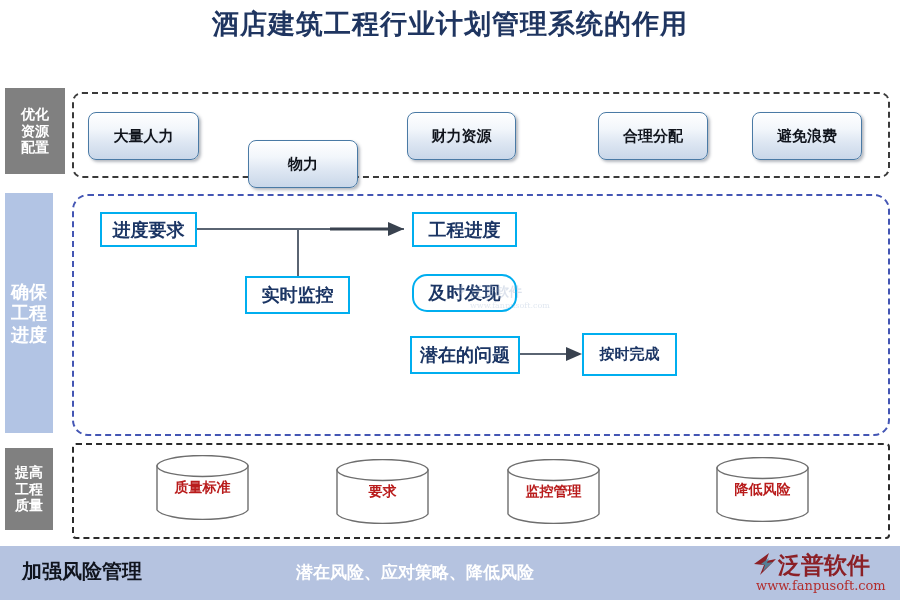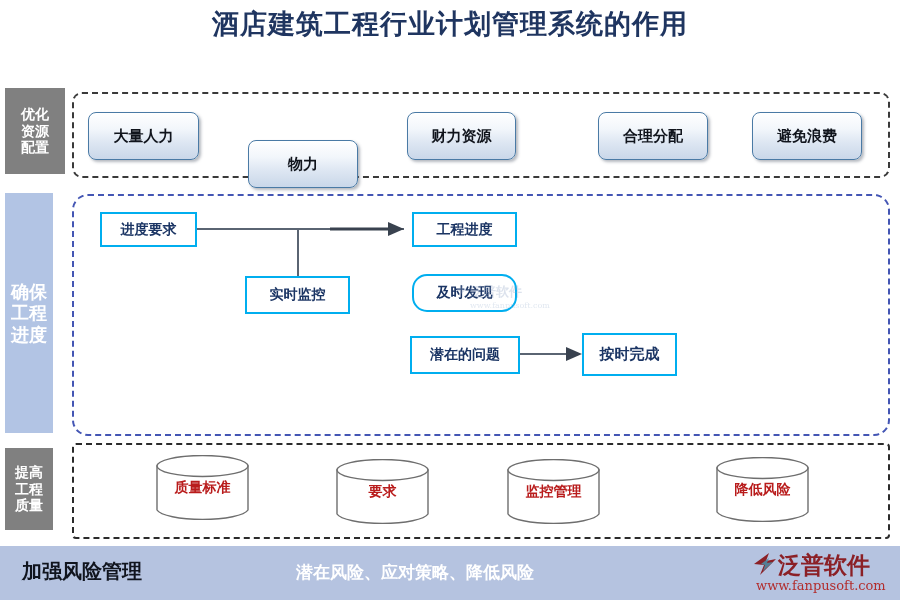--- a/index.html
+++ b/index.html
@@ -68,21 +68,21 @@
   }
 
   
   .cbox{
     position:absolute;
     display:flex;align-items:center;justify-content:center;
     border:2px solid #00aeef;
     background:#ffffff;
     color:#1b3564;
     font-family:"DejaVu Serif","Liberation Serif",serif;
-    font-weight:bold;font-size:14px;
+    font-weight:bold;font-size:18px;
     white-space:nowrap;
     box-sizing:border-box;
   }
 
   
   #connectors{position:absolute;left:0;top:0;width:900px;height:600px;pointer-events:none;}
 
   
   .cyl{position:absolute;width:93px;height:66px;}
   .cyl svg{position:absolute;left:0;top:0;}

